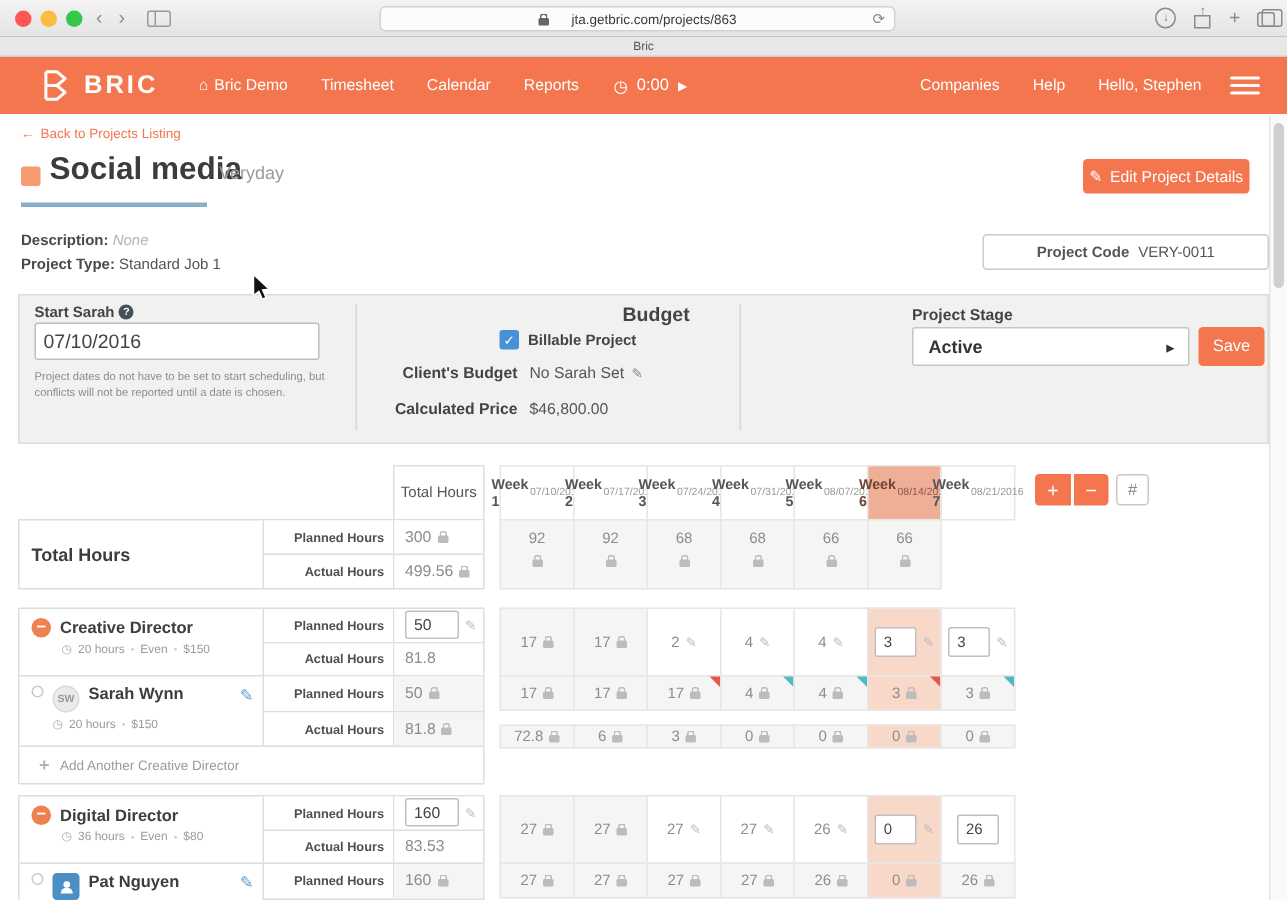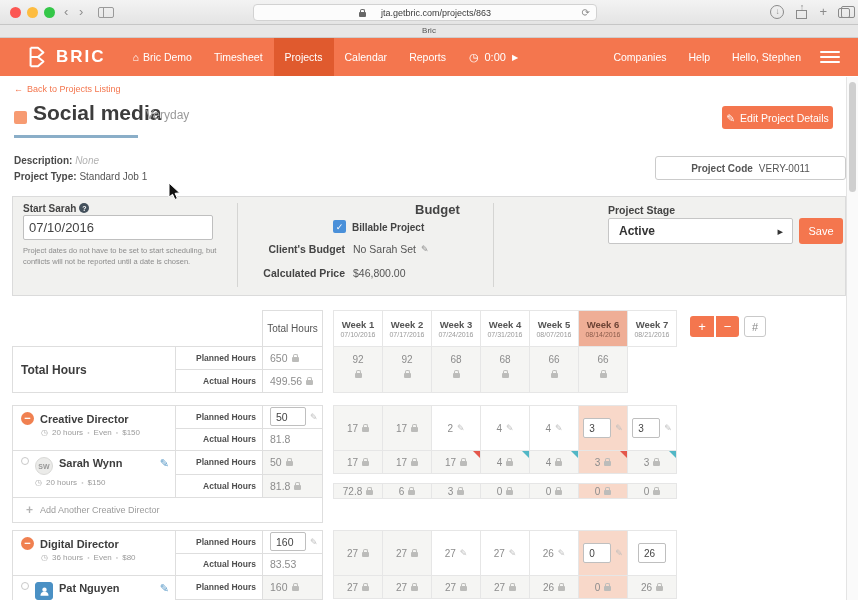--- a/index.html
+++ b/index.html
@@ -63,21 +63,21 @@
   .savebtn { position:absolute; left:786px; top:21px; width:44px; height:26px; background:#f4764e; border-radius:3px; color:#fff; font-size:11px; display:flex; align-items:center; justify-content:center; }
 
   
   .thcell { position:absolute; left:262px; top:310px; width:61px; height:37px; border:1px solid #dedede; background:#fff; display:flex; align-items:center; justify-content:center; font-size:10px; color:#555; }
   .wrow { position:absolute; left:333px; display:flex; align-items:stretch; }
   .wc { width:50px; margin-left:-1px; border:1px solid #e6e6e6; background:#fff; display:flex; align-items:center; justify-content:center; gap:4px; font-size:10px; color:#8c8c8c; position:relative; }
   .wc:first-child { margin-left:0; }
   .wc.g { background:#f5f5f3; }
   .wc.hot { background:#f8d8c9; }
   .wc.col { flex-direction:column; gap:5px; justify-content:flex-start; padding-top:7px; }
-  .whead .wc { flex-direction:column; gap:1px; padding:0; }
+  .whead .wc { flex-direction:row; gap:1px; padding:0; }
   .whead .wc.hot { background:#efae96; }
   .wname { font-size:9.5px; font-weight:bold; color:#555; }
   .wdate { font-size:7px; color:#999; }
   .whead .hot .wname { color:#6d4335; }
   .whead .hot .wdate { color:#8a5b4a; }
   .tri { position:absolute; top:0; right:0; width:0; height:0; border-left:7px solid transparent; }
   .tri.red { border-top:7px solid #e4574b; }
   .tri.teal { border-top:7px solid #52b7c6; }
   .lk { display:inline-block; position:relative; width:7px; height:5px; background:#bcbcba; border-radius:1px; margin-top:3px; flex:none; }
   .lk::before { content:""; position:absolute; left:1px; top:-3px; width:3px; height:3px; border:1px solid #bcbcba; border-bottom:none; border-radius:2px 2px 0 0; }
@@ -143,23 +143,20 @@
       </svg>
     <span class="brand-name">BRIC</span>
   </div>
   <div class="nitem">
     <span>⌂</span>
     <span>Bric Demo</span>
   </div>
   <div class="nitem">
       <span>Timesheet</span>
     </div>
-  <div class="nitem active">
-      <span>Projects</span>
-    </div>
   <div class="nitem">
       <span>Calendar</span>
     </div>
   <div class="nitem">
       <span>Reports</span>
     </div>
   <div class="timer">
     <span>◷</span>
     <span>0:00</span>
     <span style="font-size:8px">▶</span>
@@ -272,21 +269,21 @@
 <div class="wkbtn" style="left:690px;width:24px;border-radius:3px 0 0 3px">+</div>
 <div class="wkbtn" style="left:715px;width:24px;border-radius:0 3px 3px 0;border-left:1px solid #fff">−</div>
 <div class="hashbtn">#</div>
 
 <div class="blk" style="top:346px;height:47px">
   <div class="ncell" style="display:flex;align-items:center;padding:0 0 0 8px;font-size:12px;font-weight:bold;color:#3d3d3d">Total Hours</div>
   <div class="rcol">
     <div class="rrow">
       <div class="mlabel">Planned Hours</div>
       <div class="tval">
-          <span>650</span>
+          <span>300</span>
           <i class="lk"></i>
         </div>
     </div>
     <div class="rrow">
       <div class="mlabel">Actual Hours</div>
       <div class="tval">
           <span>499.56</span>
           <i class="lk"></i>
         </div>
     </div>

